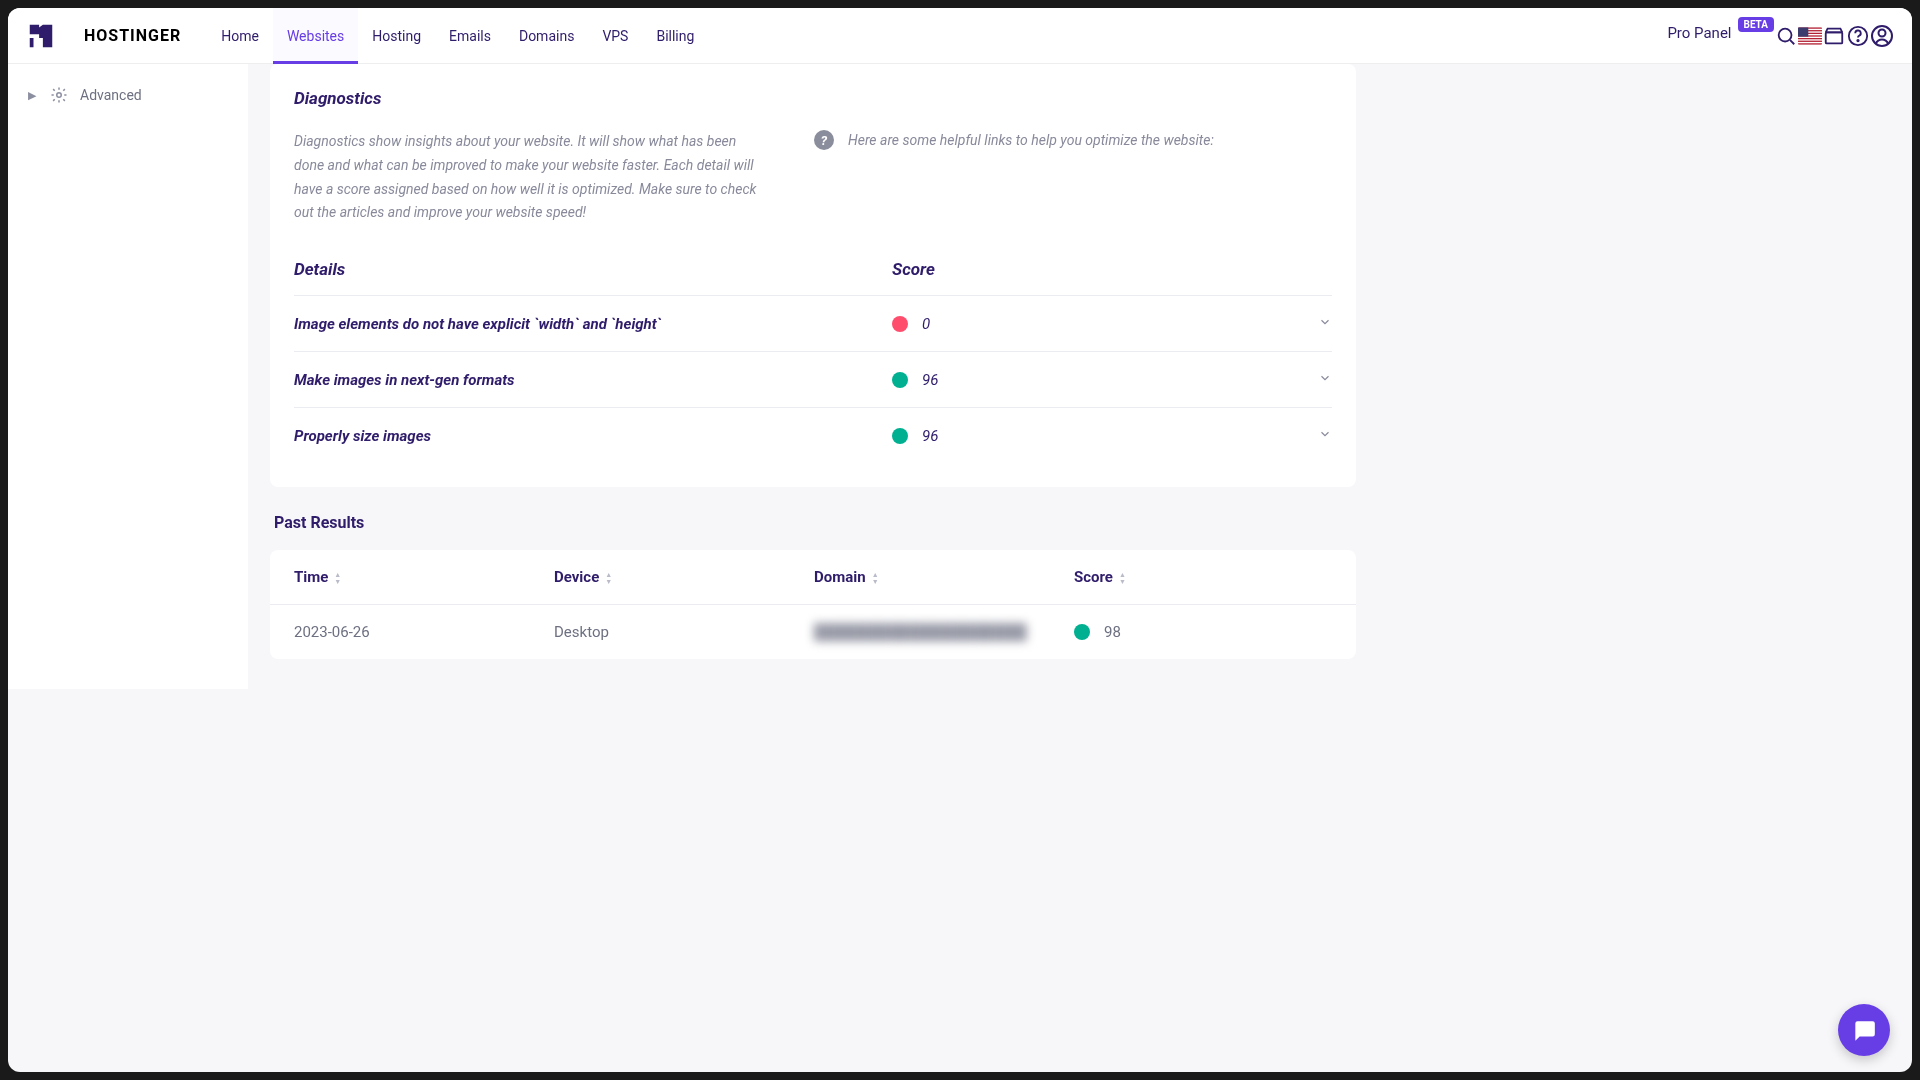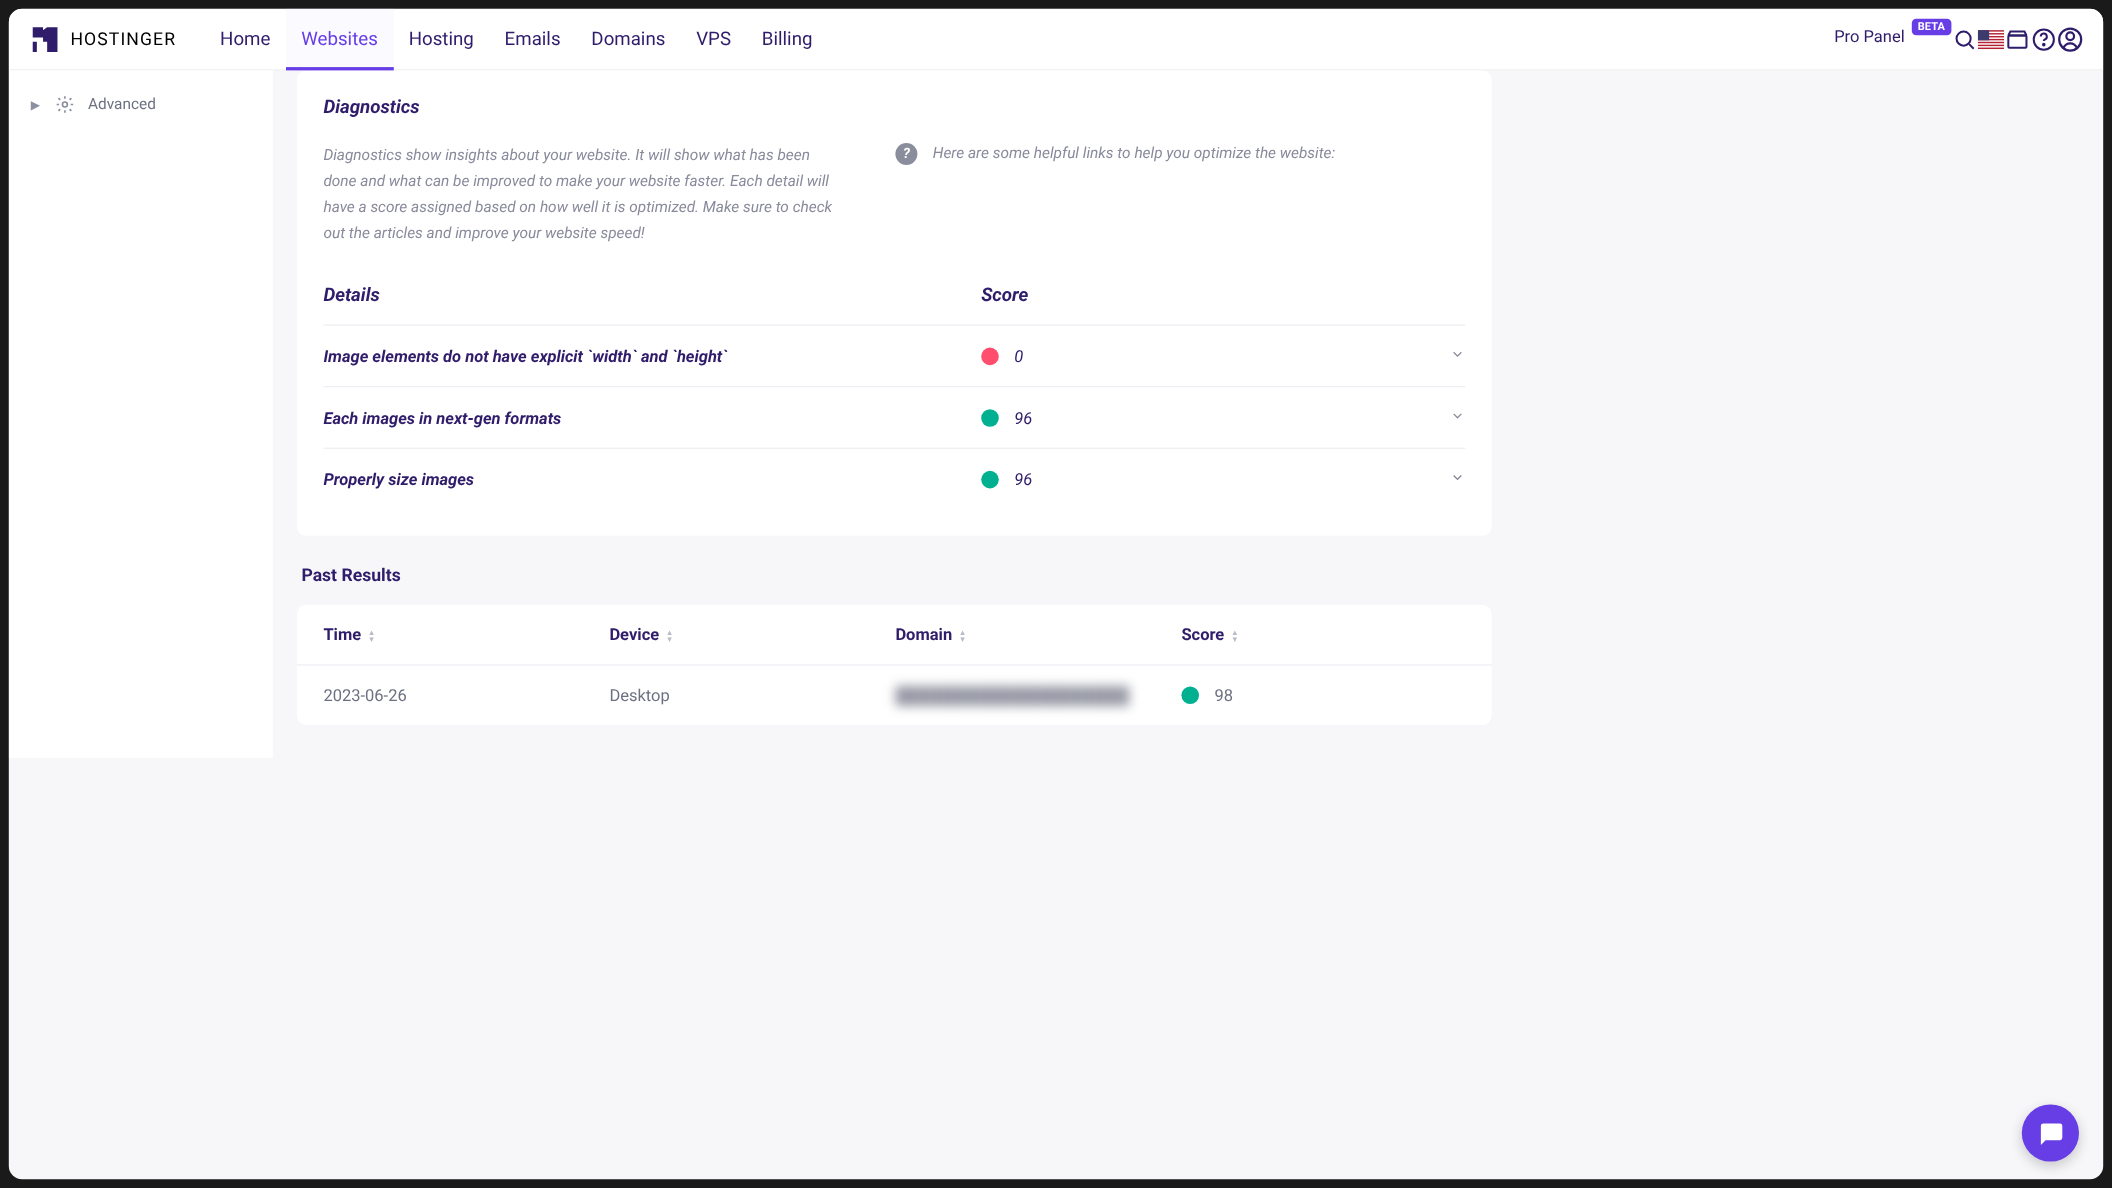--- a/index.html
+++ b/index.html
@@ -29,34 +29,35 @@
   display: flex;
   align-items: center;
   gap: 8px;
   margin-right: 26px;
 }
 .logo-icon {
   width: 30px;
   height: 30px;
 }
 .logo-text {
-  font-weight: 400;
+  font-weight: 700;
   font-size: 16px;
   letter-spacing: 1px;
+  margin-left: 20px;
 }
 .nav {
   display: flex;
   gap: 0;
 }
 .nav-item {
   padding: 0 14px;
   height: 56px;
   display: flex;
   align-items: center;
-  font-size: 17px;
+  font-size: 14px;
   color: #2f1c6a;
   cursor: pointer;
   position: relative;
   text-align: right;
 }
 .nav-item.active {
   color: #673de6;
   background: #fafaff;
 }
 .nav-item.active::after {
@@ -379,21 +380,21 @@
             <span class="diag-label">Image elements do not have explicit `width` and `height`</span>
             <div class="diag-score-area">
               <span class="dot dot-red"></span>
               <span class="score-num">0</span>
               <span class="chevron"><svg width="14" height="14" viewBox="0 0 24 24" fill="none" stroke="currentColor" stroke-width="2">
                     <polyline points="6 9 12 15 18 9"></polyline>
                   </svg></span>
             </div>
           </div>
           <div class="diag-row">
-            <span class="diag-label">Each images in next-gen formats</span>
+            <span class="diag-label">Make images in next-gen formats</span>
             <div class="diag-score-area">
               <span class="dot dot-green"></span>
               <span class="score-num">96</span>
               <span class="chevron"><svg width="14" height="14" viewBox="0 0 24 24" fill="none" stroke="currentColor" stroke-width="2">
                     <polyline points="6 9 12 15 18 9"></polyline>
                   </svg></span>
             </div>
           </div>
           <div class="diag-row">
             <span class="diag-label">Properly size images</span>

